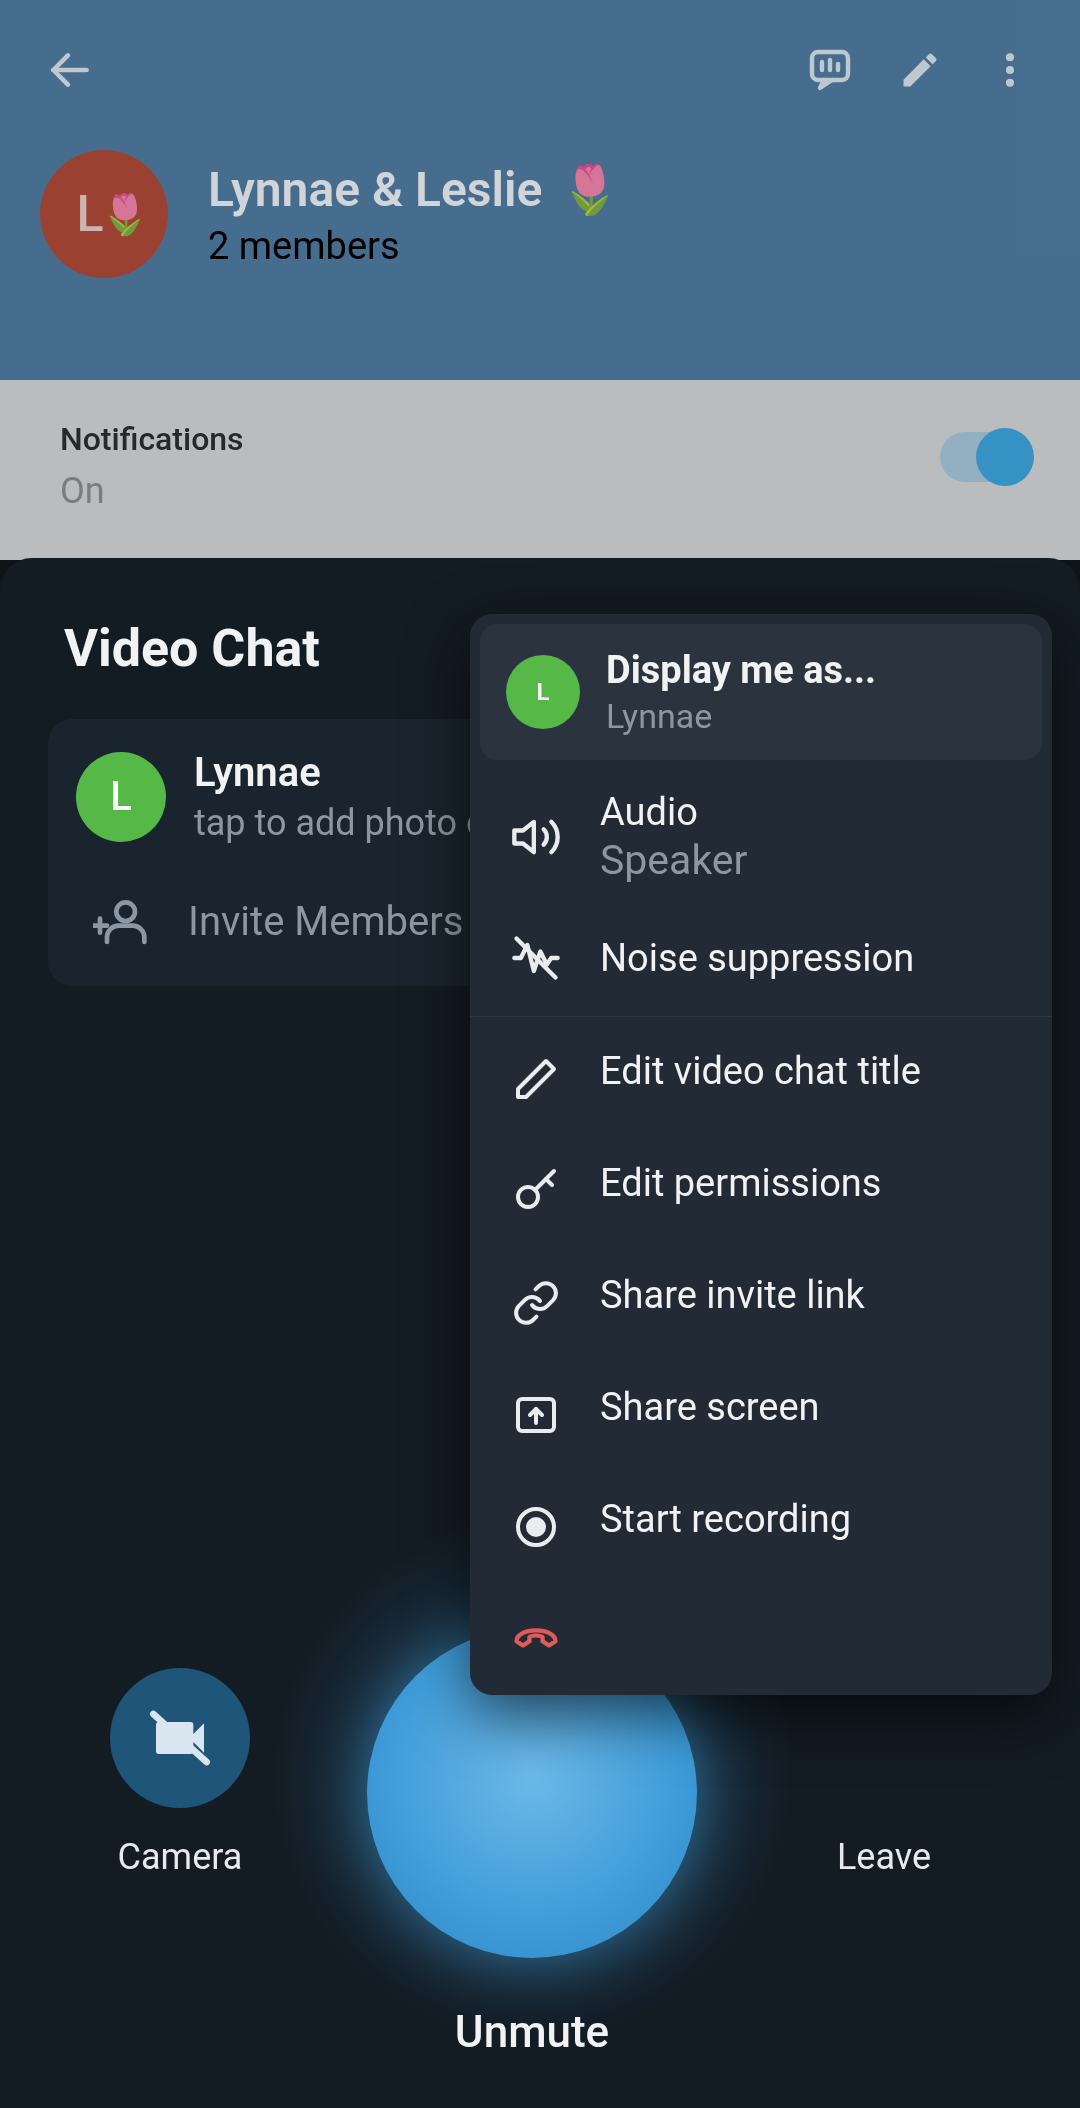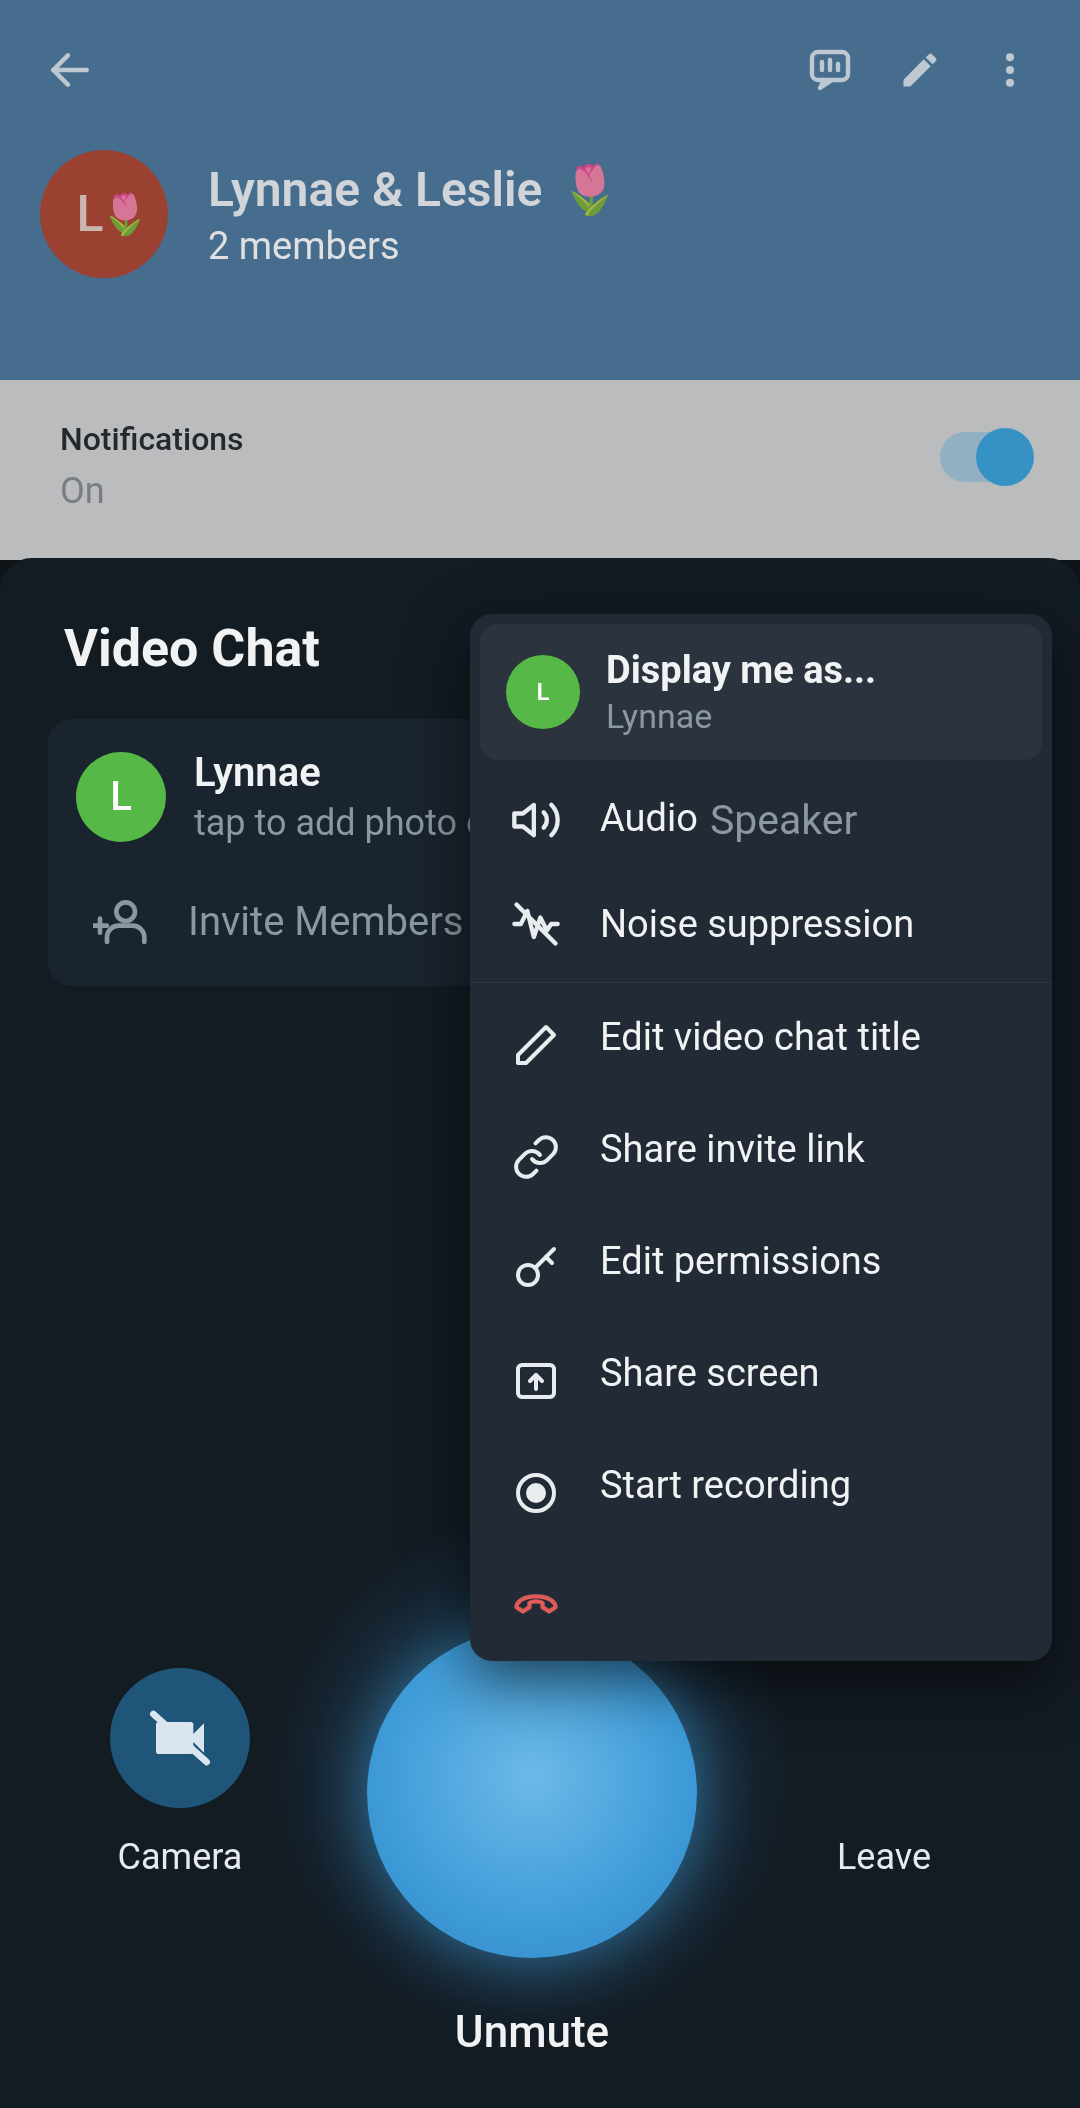--- a/index.html
+++ b/index.html
@@ -11,21 +11,21 @@
   .bg-top-row { display: flex; align-items: center; height: 80px; gap: 30px; }
   .bg-back { width: 60px; height: 60px; display: flex; align-items: center; justify-content: center; }
   .bg-spacer { flex: 1; }
   .bg-icon-btn { width: 60px; height: 60px; display: flex; align-items: center; justify-content: center; color: #d9e4ed; }
   .bg-profile-row { display: flex; align-items: center; gap: 40px; margin-top: 40px; }
   .bg-avatar { width: 128px; height: 128px; border-radius: 50%; background: #b14a3a; display: flex; align-items: center; justify-content: center; position: relative; }
   .bg-avatar-letter { color: #e8ceca; font-size: 50px; font-weight: 500; margin-right: 28px; }
   .bg-avatar-emoji { position: absolute; right: 18px; font-size: 40px; }
   .bg-title-col { display: flex; flex-direction: column; gap: 6px; }
   .bg-title { color: #eef3f7; font-size: 48px; font-weight: 600; display: flex; align-items: center; gap: 18px; }
-  .bg-subtitle { color: #ffffff; font-size: 38px; }
+  .bg-subtitle { color: #000000; font-size: 38px; }
   .bg-notif-section { background: #d4d7d9; height: 180px; padding: 40px 50px 0 60px; display: flex; align-items: flex-start; justify-content: space-between; }
   .bg-notif-text { display: flex; flex-direction: column; gap: 12px; }
   .bg-notif-title { color: #2b2f33; font-size: 32px; font-weight: 500; }
   .bg-notif-sub { color: #8a8f93; font-size: 36px; }
   .bg-toggle { width: 90px; height: 50px; background: #a7c9dd; border-radius: 25px; position: relative; margin-top: 12px; }
   .bg-toggle-thumb { position: absolute; right: -4px; top: -4px; width: 58px; height: 58px; background: #3ea7e0; border-radius: 50%; }
   .bg-dim { position: absolute; top: 0; left: 0; right: 0; height: 560px; background: rgba(0,0,0,0.12); }
 
   
   .sheet { position: absolute; top: 558px; left: 0; right: 0; bottom: 0; background: #131b23; border-radius: 32px 32px 0 0; padding: 50px 48px 0 48px; overflow: hidden; }
@@ -55,21 +55,21 @@
   .menu { position: absolute; top: 614px; right: 28px; width: 582px; background: #222b35; border-radius: 22px; box-shadow: 0 20px 60px rgba(0,0,0,0.6); overflow: hidden; z-index: 50; }
   .menu-head { background: #2a333e; padding: 24px 26px; display: flex; align-items: center; gap: 26px; border-radius: 18px; margin: 10px 10px 8px 10px; }
   .menu-head-avatar { width: 74px; height: 74px; border-radius: 50%; background: #55b847; display: flex; align-items: center; justify-content: center; color: #fff; font-size: 24px; font-weight: 600; }
   .menu-head-text { display: flex; flex-direction: column; gap: 4px; }
   .menu-head-title { color: #f0f2f4; font-size: 38px; font-weight: 700; }
   .menu-head-sub { color: #8b97a2; font-size: 34px; }
   .menu-item { display: flex; align-items: flex-start; gap: 34px; padding: 26px 36px; }
   .menu-item.two-line { align-items: center; padding: 22px 36px; }
   .menu-icon { width: 60px; height: 60px; display: flex; align-items: center; justify-content: center; color: #e8ecef; flex-shrink: 0; }
   .menu-icon.red { color: #e05a5a; }
-  .menu-text-col { display: flex; flex-direction: row; gap: 12px; }
+  .menu-text-col { display: flex; flex-direction: column; gap: 2px; }
   .menu-text { color: #f0f2f4; font-size: 38px; }
   .menu-text.red { color: #e05a5a; }
   .menu-sub { color: #8b97a2; font-size: 41px; }
   .menu-divider { height: 1px; background: #2e3740; margin: 6px 0; }
 </style>
 </head>
 <body>
 
 <div class="bg-page">
   <div class="bg-header">
@@ -214,41 +214,41 @@
       <svg width="48" height="48" viewBox="0 0 24 24" fill="none" stroke="currentColor" stroke-width="2" stroke-linecap="round" stroke-linejoin="round">
           <path d="M17 3l4 4L7 21H3v-4L17 3z"></path>
         </svg>
     </div>
     <div class="menu-text">Edit video chat title</div>
   </div>
 
   <div class="menu-item">
     <div class="menu-icon">
       <svg width="48" height="48" viewBox="0 0 24 24" fill="none" stroke="currentColor" stroke-width="2" stroke-linecap="round" stroke-linejoin="round">
-          <path d="M10 13a5 5 0 0 0 7.54.54l3-3a5 5 0 0 0-7.07-7.07l-1.72 1.71"></path>
-          <path d="M14 11a5 5 0 0 0-7.54-.54l-3 3a5 5 0 0 0 7.07 7.07l1.71-1.71"></path>
-        </svg>
-    </div>
-    <div class="menu-text">Share invite link</div>
-  </div>
-
-  <div class="menu-item">
-    <div class="menu-icon">
-      <svg width="48" height="48" viewBox="0 0 24 24" fill="none" stroke="currentColor" stroke-width="2" stroke-linecap="round" stroke-linejoin="round">
           <circle cx="8" cy="15" r="5"></circle>
           <path d="M11.5 11.5L21 2"></path>
           <path d="M17 6l3 3"></path>
         </svg>
     </div>
     <div class="menu-text">Edit permissions</div>
   </div>
 
   <div class="menu-item">
     <div class="menu-icon">
       <svg width="48" height="48" viewBox="0 0 24 24" fill="none" stroke="currentColor" stroke-width="2" stroke-linecap="round" stroke-linejoin="round">
+          <path d="M10 13a5 5 0 0 0 7.54.54l3-3a5 5 0 0 0-7.07-7.07l-1.72 1.71"></path>
+          <path d="M14 11a5 5 0 0 0-7.54-.54l-3 3a5 5 0 0 0 7.07 7.07l1.71-1.71"></path>
+        </svg>
+    </div>
+    <div class="menu-text">Share invite link</div>
+  </div>
+
+  <div class="menu-item">
+    <div class="menu-icon">
+      <svg width="48" height="48" viewBox="0 0 24 24" fill="none" stroke="currentColor" stroke-width="2" stroke-linecap="round" stroke-linejoin="round">
           <rect x="3" y="4" width="18" height="16" rx="2"></rect>
           <path d="M12 16V9"></path>
           <path d="M9 12l3-3 3 3"></path>
         </svg>
     </div>
     <div class="menu-text">Share screen</div>
   </div>
 
   <div class="menu-item">
     <div class="menu-icon">

